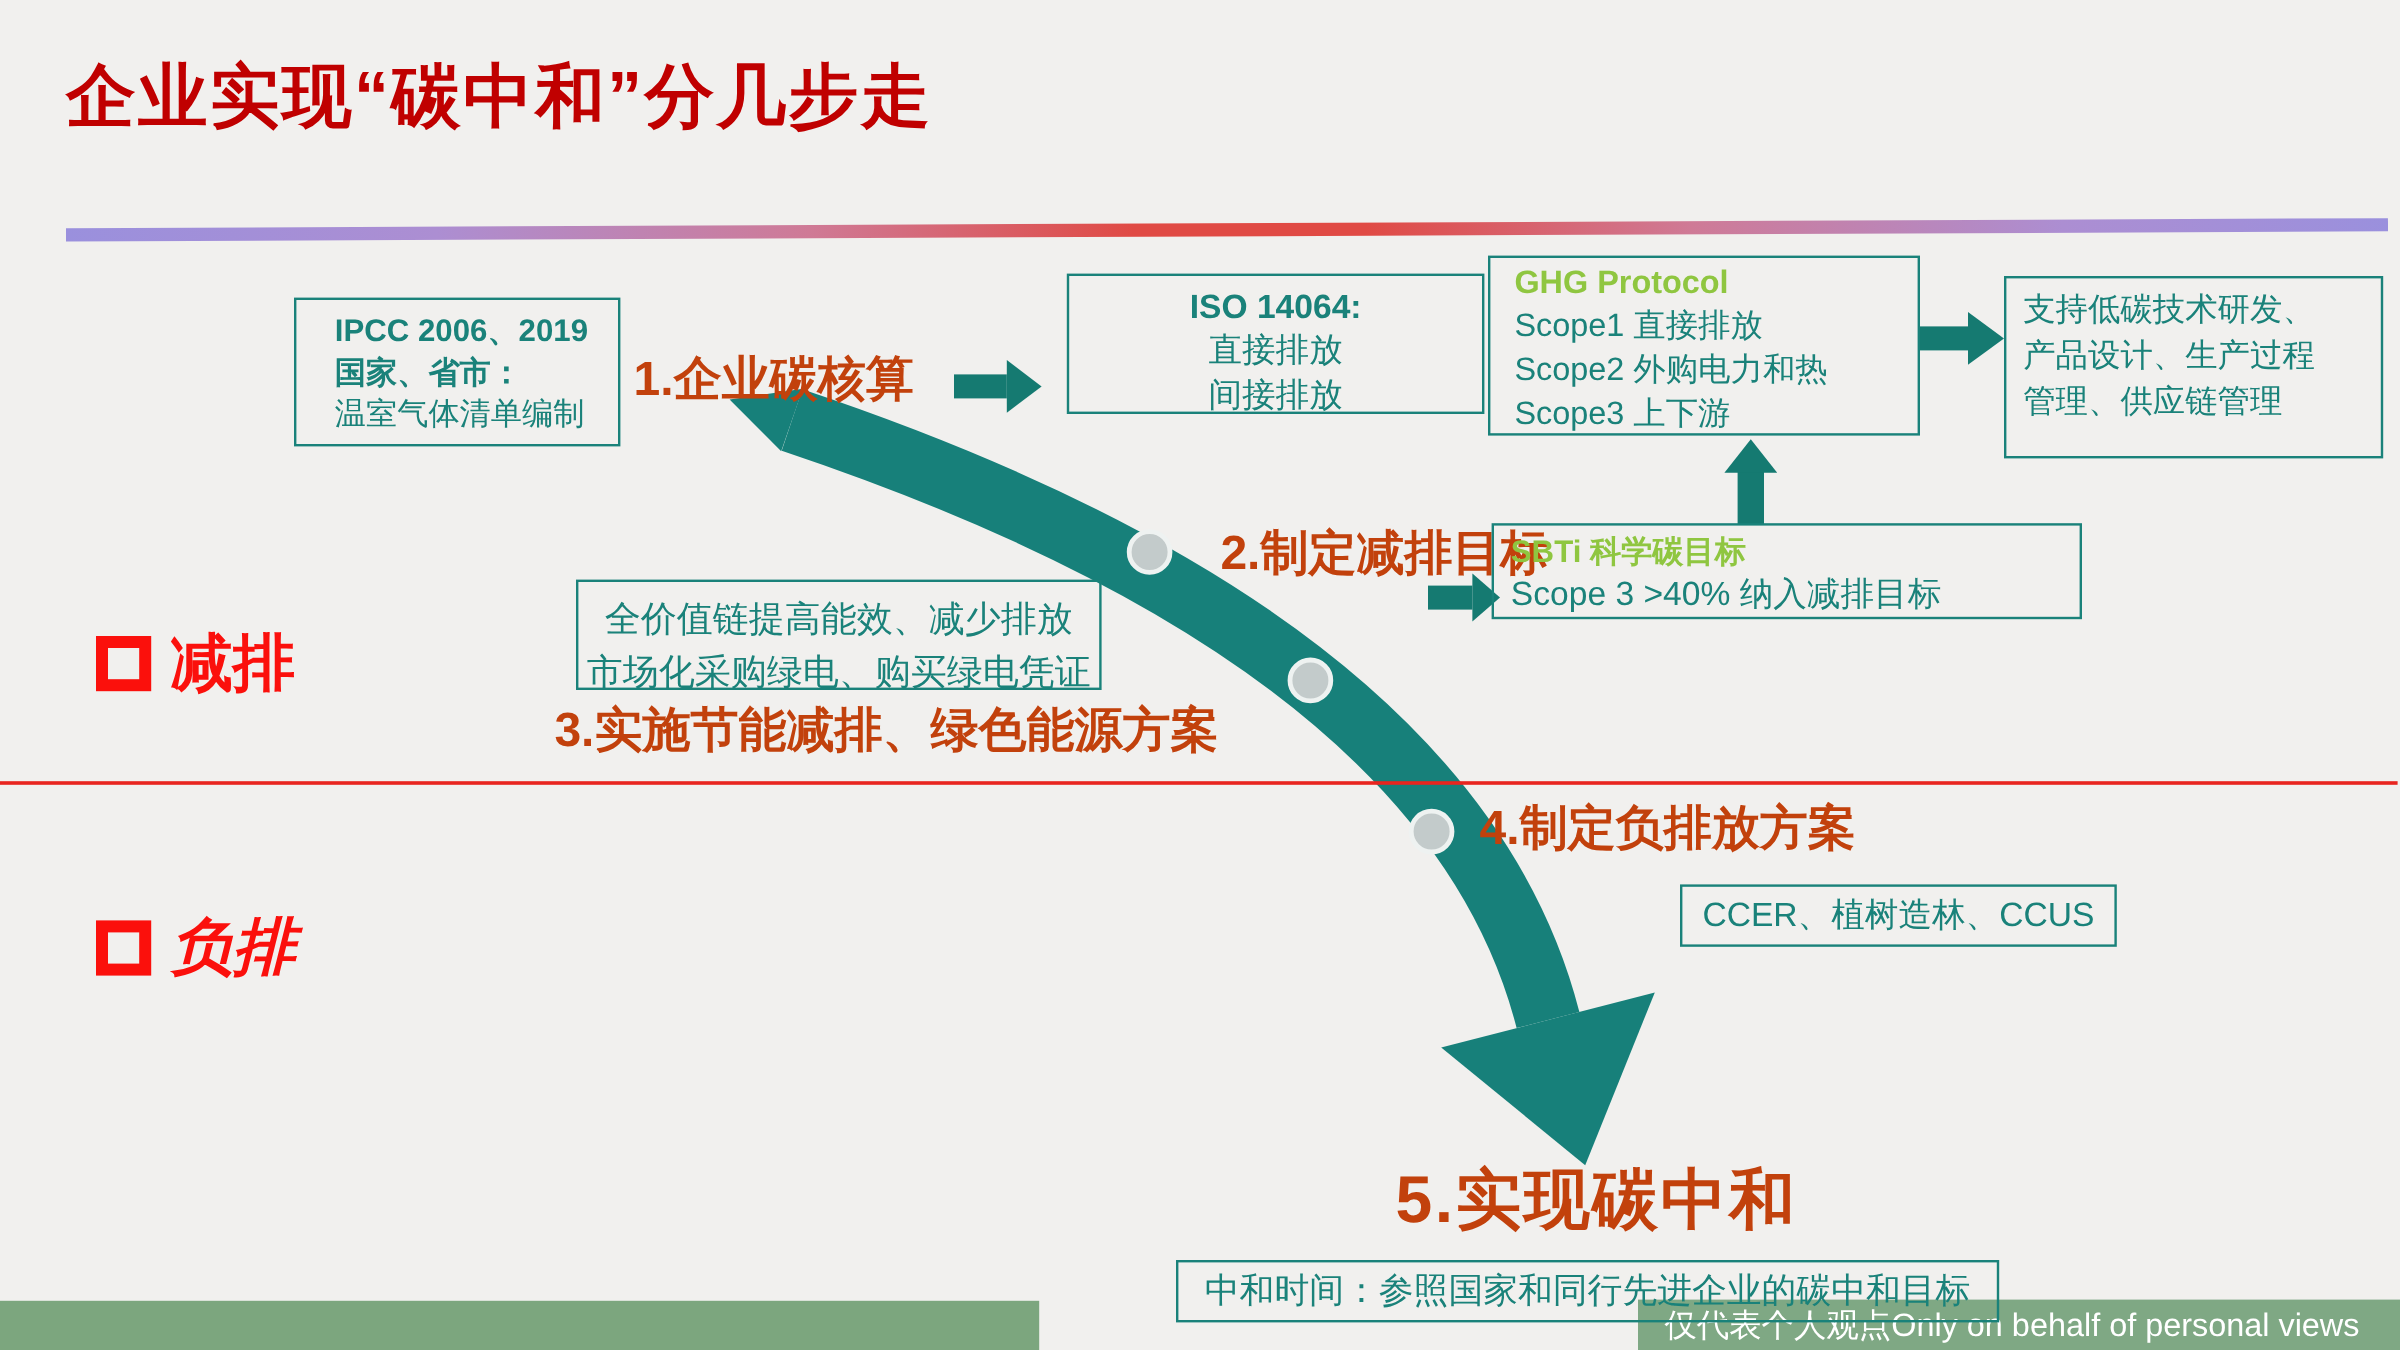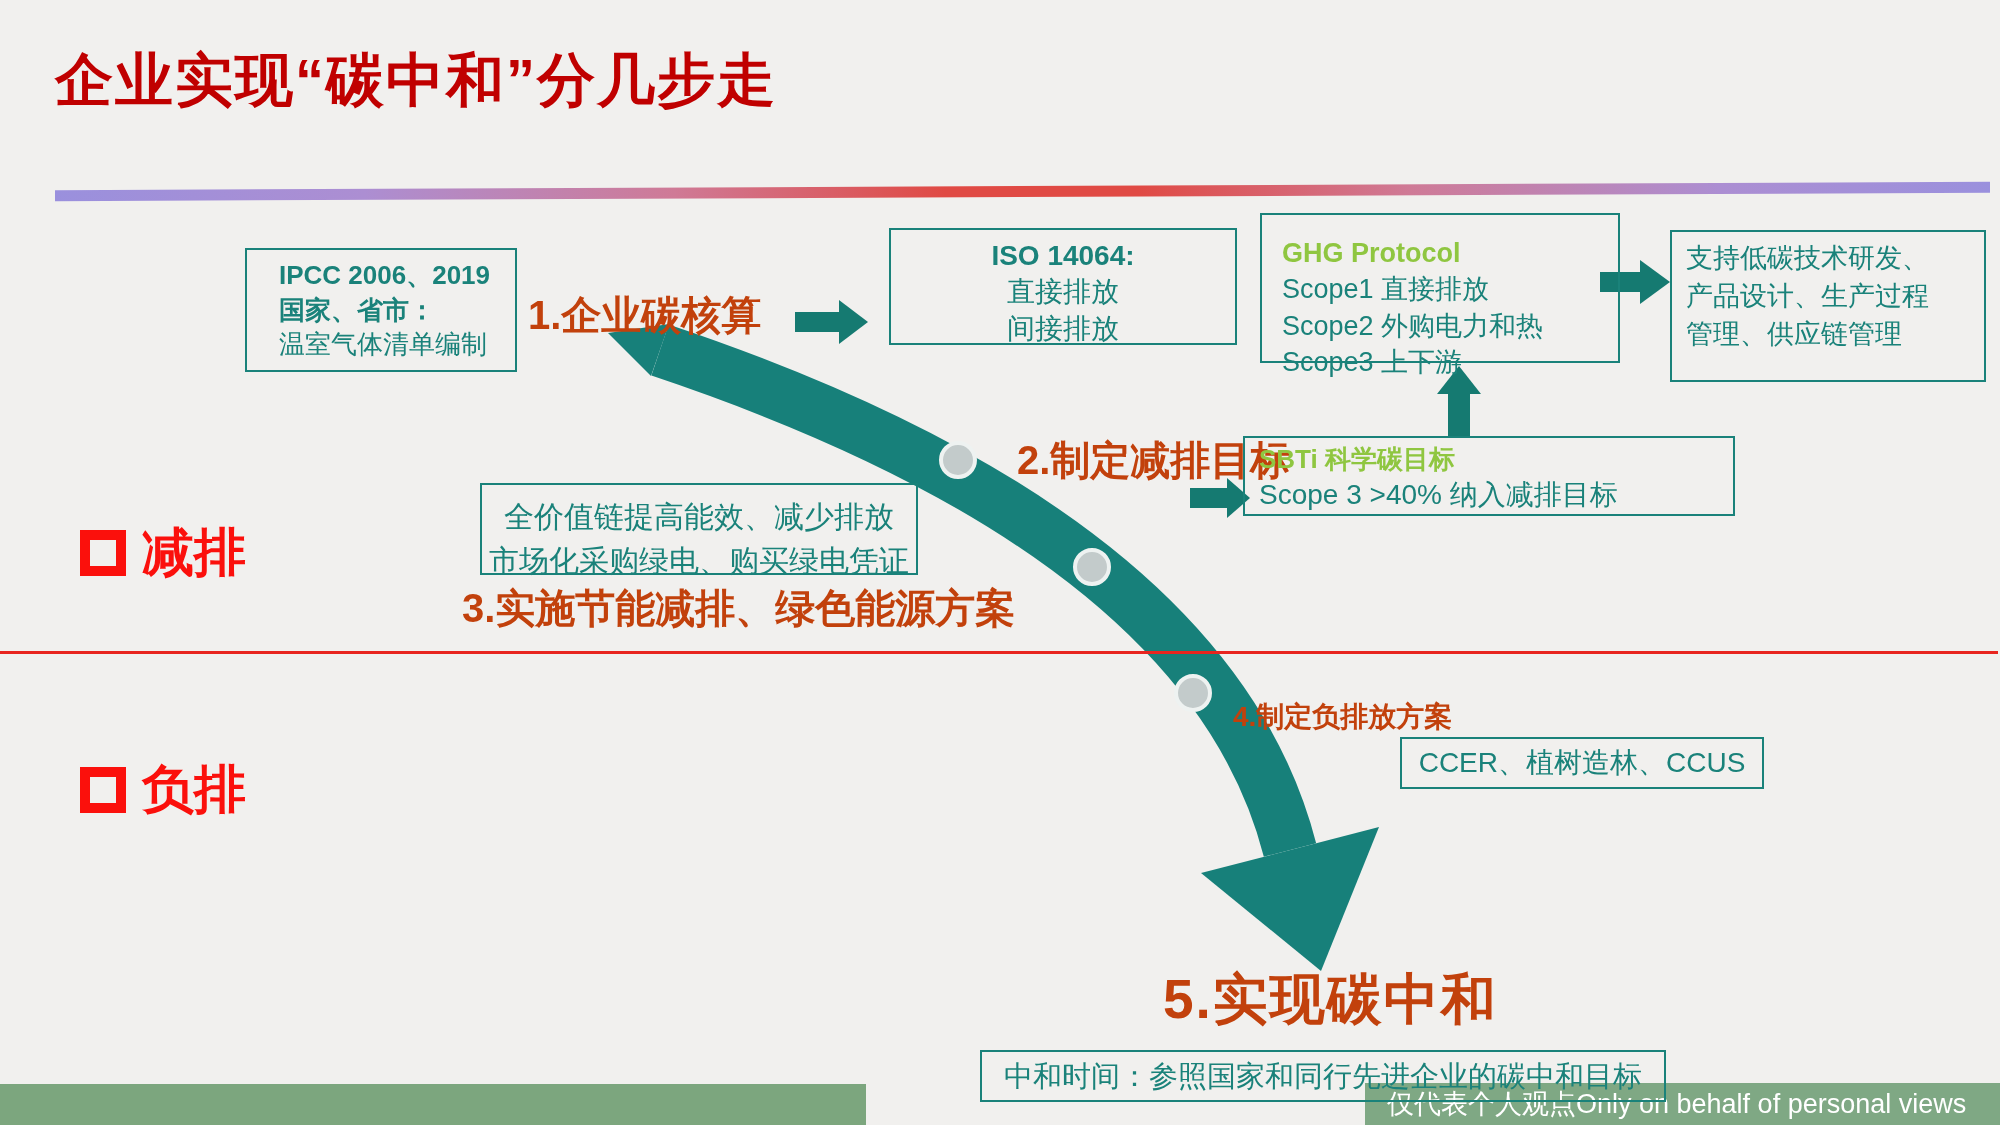--- a/index.html
+++ b/index.html
@@ -24,36 +24,36 @@
     border:2px solid #1A827A;color:#1A827A;background:transparent;
     box-sizing:border-box;
   }
   .center{text-align:center;}
   .b{font-weight:bold;}
   .green-txt{color:#8FC640;font-weight:bold;}
   .step{color:#c2410c;font-weight:bold;white-space:nowrap;}
   
   .ipcc-box{left:245px;top:248px;width:272px;height:124px;padding:8px 0 0 32px;font-size:26px;line-height:1.33;}
   .iso-box{left:889px;top:228px;width:348px;height:117px;padding-top:8px;font-size:28px;line-height:1.3;}
-  .ghg-box{left:1240px;top:213px;width:360px;height:150px;padding:20px 0 0 20px;font-size:27px;line-height:1.35;margin-left:20px;}
+  .ghg-box{left:1240px;top:213px;width:360px;height:150px;padding:2px 0 0 20px;font-size:27px;line-height:1.35;}
   .support-box{left:1670px;top:230px;width:316px;height:152px;padding:8px 0 0 14px;font-size:27px;line-height:1.4;}
   .sbti-box{left:1243px;top:436px;width:492px;height:80px;padding:5px 0 0 14px;line-height:1.3;}
   .value-box{left:480px;top:483px;width:438px;height:92px;padding-top:10px;font-size:30px;line-height:1.45;}
   .ccer-box{left:1400px;top:737px;width:364px;height:52px;font-size:28px;line-height:48px;}
   .time-box{left:980px;top:1050px;width:686px;height:52px;font-size:29px;line-height:48px;z-index:6;background:transparent;}
   
   .step1{left:528px;top:288px;font-size:40px;}
   .step2{left:1017px;top:433px;font-size:40px;}
   .step3{left:462px;top:581px;font-size:40px;}
-  .step4{left:1233px;top:698px;font-size:28px;}
+  .step4{left:1233px;top:662px;font-size:40px;}
   .step5{left:1163px;top:963px;font-size:55px;letter-spacing:2px;}
   
   .section-label{display:flex;align-items:center;gap:16px;color:#FB100C;font-weight:bold;font-size:52px;}
   .reduce-label{left:80px;top:518px;}
-  .negative-label{left:80px;top:755px;}
+  .negative-label{left:80px;top:755px;font-style:italic;}
   .sq-bullet{width:26px;height:26px;border:10px solid #FB100C;display:inline-block;}
   .red-divider{left:0;top:651px;width:1998px;height:3px;background:#E8251F;z-index:3;}
   
   .green-bar-left{left:0;top:1084px;width:866px;height:41px;background:#7CA67E;z-index:5;}
   .green-bar-right{left:1365px;top:1083px;width:635px;height:42px;background:#7FA884;z-index:4;
     color:#FFFFFF;font-size:27px;line-height:42px;padding-left:22px;box-sizing:border-box;white-space:nowrap;}
   .arrow-layer{left:0;top:0;width:2000px;height:1125px;z-index:1;}
   .overlay{z-index:2;}
 </style>
 </head>

